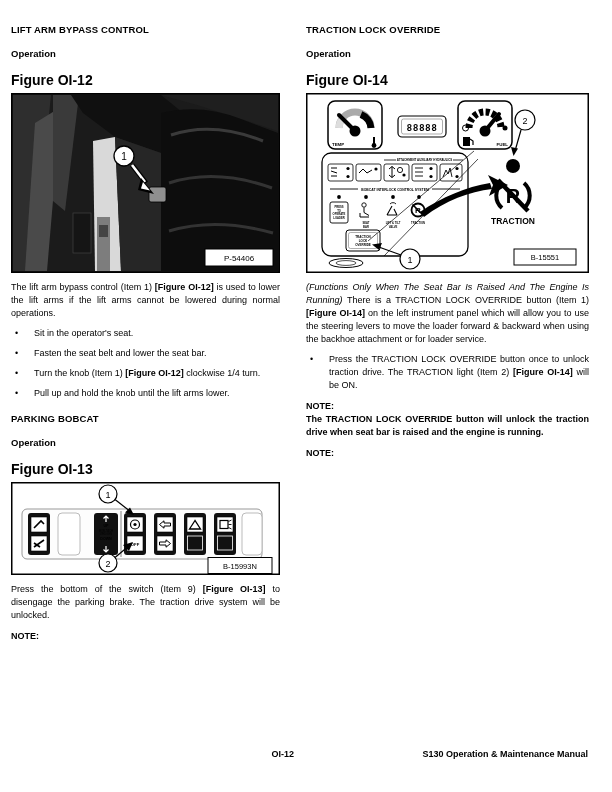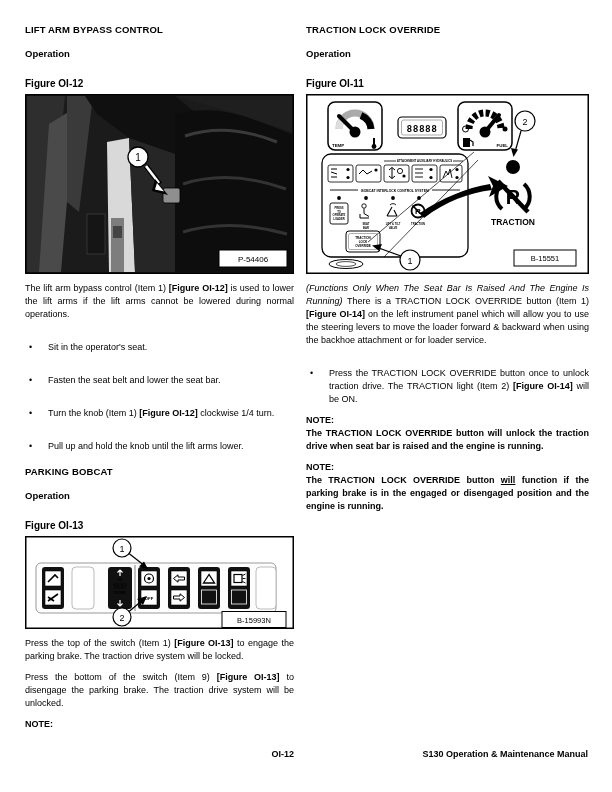--- a/index.html
+++ b/index.html
@@ -3,34 +3,34 @@
 <meta charset="utf-8">
 <style>
   html,body { margin:0; padding:0; background:#e8e8e8; }
   .page {
     position:relative; width:612px; height:792px; margin:0 auto;
     background:#ffffff; color:#000;
     font-family:"Liberation Sans", sans-serif;
     overflow:hidden;
   }
   .col { position:absolute; top:24px; }
-  .col-left  { left:25px;  width:269px; }
+  .col-left  { left:11px;  width:269px; }
   .col-right { left:306px; width:283px; }
 
   .h-sec { font-size:9.5px; font-weight:bold; margin:13px 0 0; letter-spacing:.15px; }
   .h-sec.first { margin-top:0; }
   .h-op  { font-size:9.5px; font-weight:bold; margin:13px 0 0; }
-  .h-fig { font-size:10px; font-weight:bold; margin:19px 0 0; }
+  .h-fig { font-size:14px; font-weight:bold; margin:13px 0 0; }
 
   .figure { margin:5px 0 0; line-height:0; }
   .figure svg { display:block; }
 
   p.body { font-size:9px; line-height:13px; text-align:justify; margin:8px 0 0; }
 
-  .bullet { display:flex; margin:20px 0 0; font-size:9px; line-height:13px; }
+  .bullet { display:flex; margin:7px 0 0; font-size:9px; line-height:13px; }
   .bullet .b-glyph { flex:none; width:23px; padding-left:4px; box-sizing:border-box; }
   .bullet .b-glyph::before { content:"\2022"; font-size:9px; }
   .bullet .b-text { flex:1; text-align:justify; }
 
   .note { display:flex; margin:8px 0 0; font-size:9px; line-height:13px; font-weight:bold;flex-direction:column; }
   .note .note-label { flex:none; width:36px; }
   .note .note-body  { flex:1; text-align:justify; }
 
   .footer { position:absolute; left:25px; right:24px; top:749px; height:14px; font-size:9px; font-weight:bold; }
   .footer .pg  { position:absolute; left:45.8%; transform:translateX(-50%); }
@@ -182,32 +182,31 @@
           <line x1="104" y1="75.5" x2="119" y2="63" stroke="#000" stroke-width="1.2"></line>
           <polygon points="122,60 118,69 112,63" fill="#000"></polygon>
         </g>
         <g>
           <rect x="197" y="75.5" width="64" height="16" fill="#fff" stroke="#000" stroke-width="1"></rect>
           <text x="229" y="86.5" font-size="7.5" text-anchor="middle">B-15993N</text>
         </g>
       </svg>
     </div>
 
-    <p class="body"><span>Press the top of the switch (Item 1) </span><span style="font-weight: bold;">[Figure OI-13]</span><span> to engage the parking brake. The traction drive system will be locked.</span></p>
     <p class="body"><span>Press the bottom of the switch (Item 9) </span><span style="font-weight: bold;">[Figure OI-13]</span><span> to disengage the parking brake. The traction drive system will be unlocked.</span></p>
 
     <div class="note">
       <span class="note-label">NOTE:</span>
     </div>
   </div>
 
   <div class="col col-right">
     <div class="h-sec first">TRACTION LOCK OVERRIDE</div>
     <div class="h-op">Operation</div>
-    <div class="h-fig">Figure OI-11</div>
+    <div class="h-fig">Figure OI-14</div>
 
     <div class="figure">
       <svg width="283" height="180" viewBox="0 0 283 180">
         <rect x="0.75" y="0.75" width="281.5" height="178.5" fill="#fff" stroke="#000" stroke-width="1.5"></rect>
 
         <g transform="translate(22,8)">
           <rect x="0" y="0" width="54" height="48" rx="7" fill="#fff" stroke="#000" stroke-width="1.5"></rect>
           <path d="M11,27 A16,16 0 0 1 43,27" stroke="#aaa" stroke-width="7" fill="none"></path>
           <path d="M33,13.5 A16,16 0 0 1 43,27" stroke="#000" stroke-width="7" fill="none"></path>
           <path d="M11,27 A16,16 0 0 1 16,16" stroke="#ddd" stroke-width="7" fill="none"></path>
@@ -362,21 +361,20 @@
         <span class="b-glyph"></span>
         <span class="b-text"><span>Press the TRACTION LOCK OVERRIDE button once to unlock traction drive. The TRACTION light (Item 2) </span><span style="font-weight: bold;">[Figure OI-14]</span><span> will be ON.</span></span>
       </div>
 
     <div class="note">
       <span class="note-label">NOTE:</span>
       <span class="note-body"><span style="font-weight: bold;">The TRACTION LOCK OVERRIDE button will unlock the traction drive when seat bar is raised and the engine is running.</span></span>
     </div>
     <div class="note">
       <span class="note-label">NOTE:</span>
-      <span class="note-body"><span style="font-weight: bold;">The TRACTION LOCK OVERRIDE button </span><span style="font-weight: bold; text-decoration: underline;">will</span><span style="font-weight: bold;"> function if the parking brake is in the engaged or disengaged position and the engine is running.</span></span>
     </div>
   </div>
 
   <div class="footer">
     <span class="pg">OI-12</span>
     <span class="man">S130 Operation &amp; Maintenance Manual</span>
   </div>
 
 </div>
 

